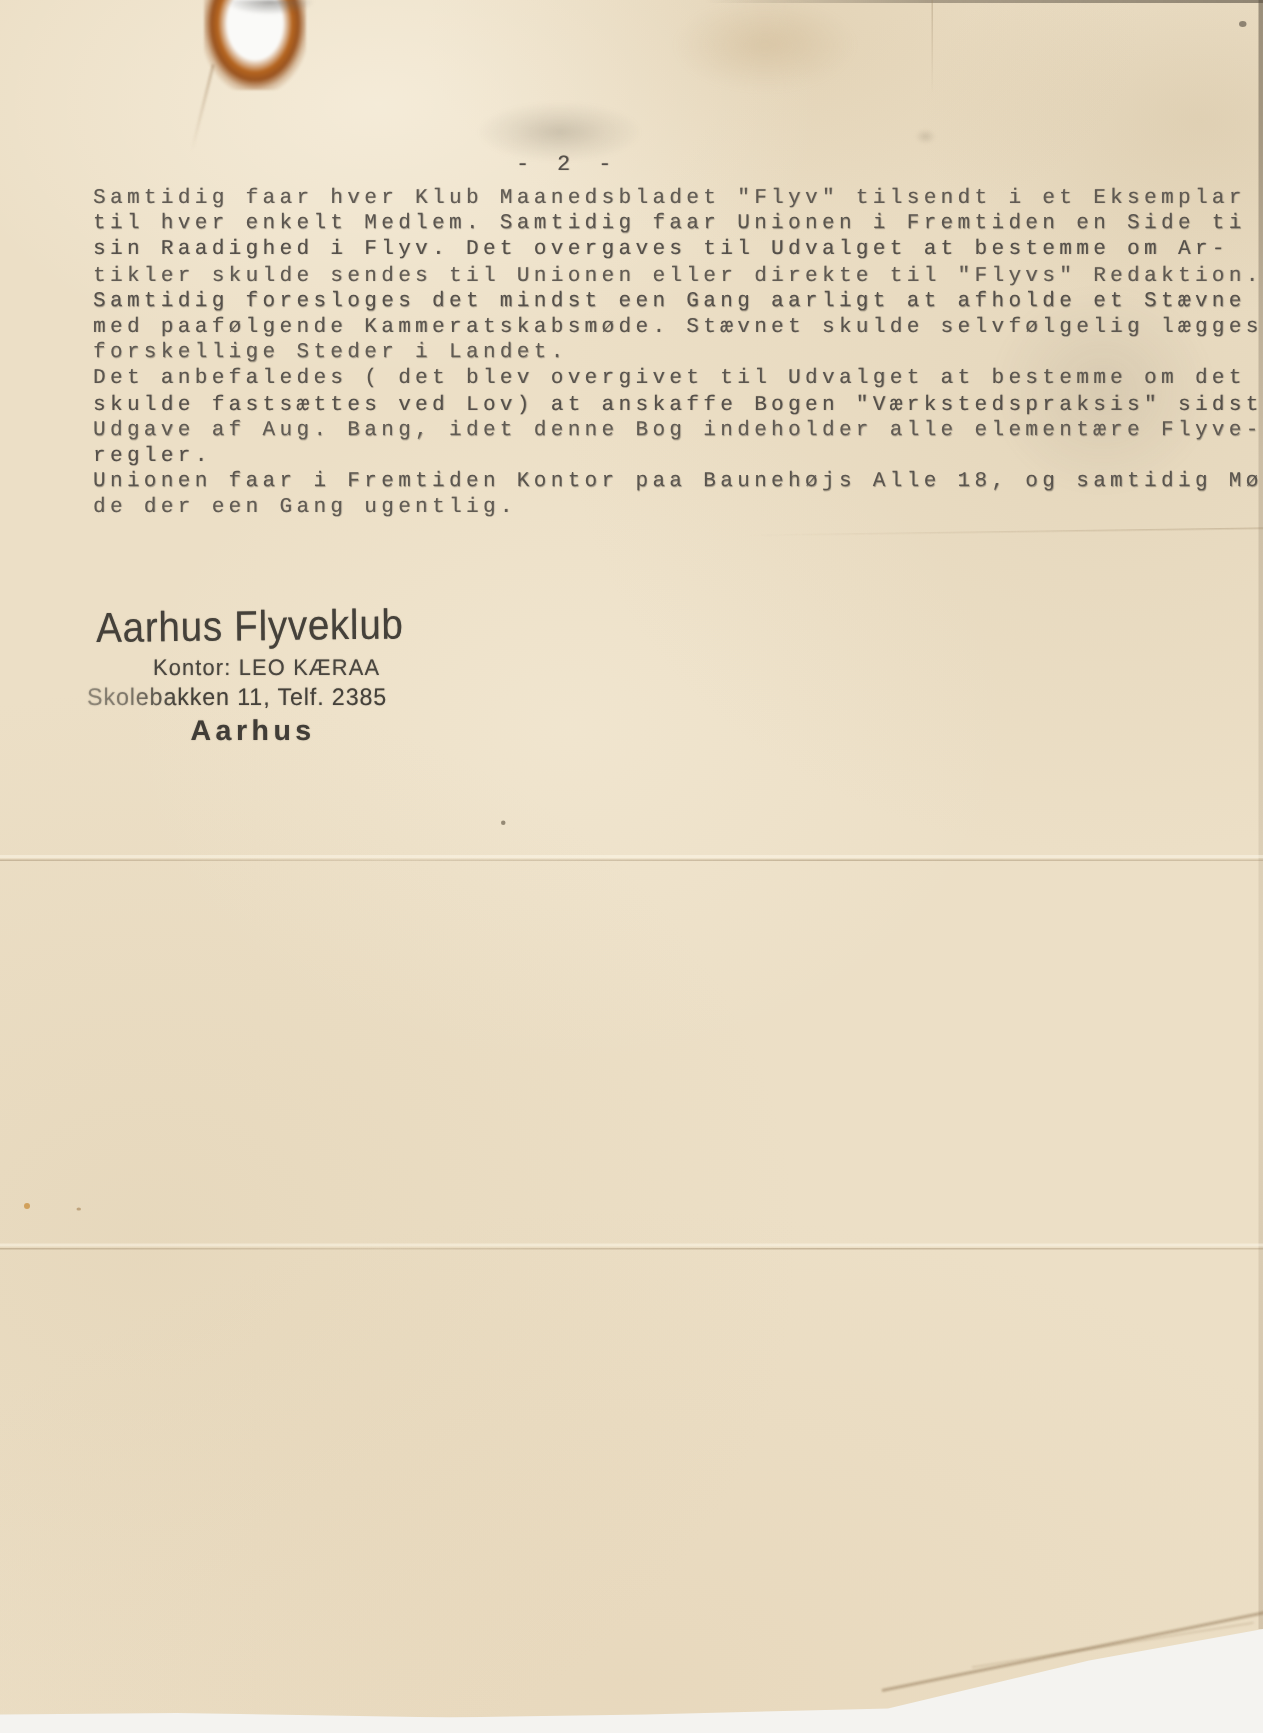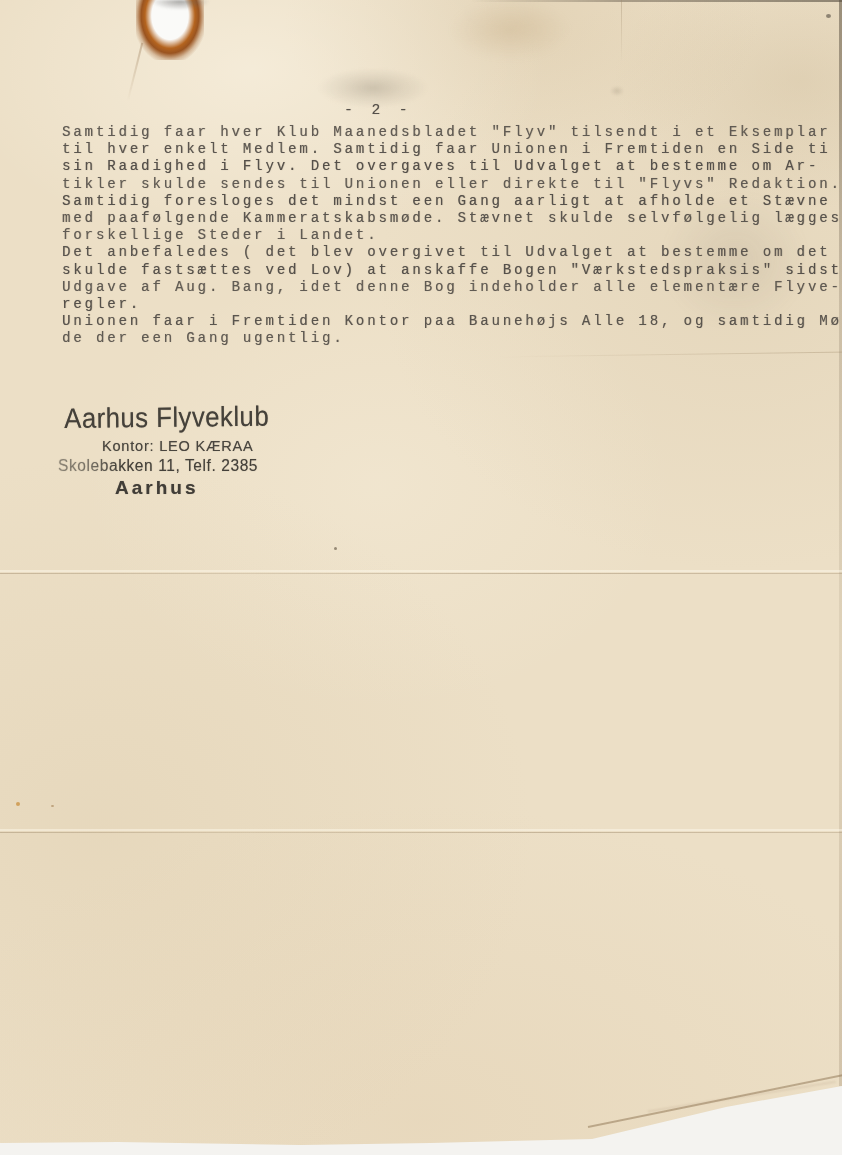--- a/index.html
+++ b/index.html
@@ -134,21 +134,21 @@
     transform: scaleX(0.97); transform-origin: left top; white-space: pre;
   }
   .stamp-address {
     position: absolute; left: 58px; top: 457px;
     font-size: 16px; letter-spacing: 0.6px;
     background: linear-gradient(to right, rgba(74,70,63,0.18) 0px, rgba(74,70,63,0.45) 34px, #45413a 62px);
     -webkit-background-clip: text; background-clip: text; color: transparent;
     transform: scaleX(0.97); transform-origin: left top; white-space: pre;
   }
   .stamp-city {
-    position: absolute; left: 115px; top: 477px;
+    position: absolute; left: 127px; top: 477px;
     font-size: 19px; font-weight: bold; letter-spacing: 3px; color: #413d37;
     white-space: pre;
   }
 </style>
 </head>
 <body>
 
 <div class="paper">
 
   <div class="edge-top"></div>

